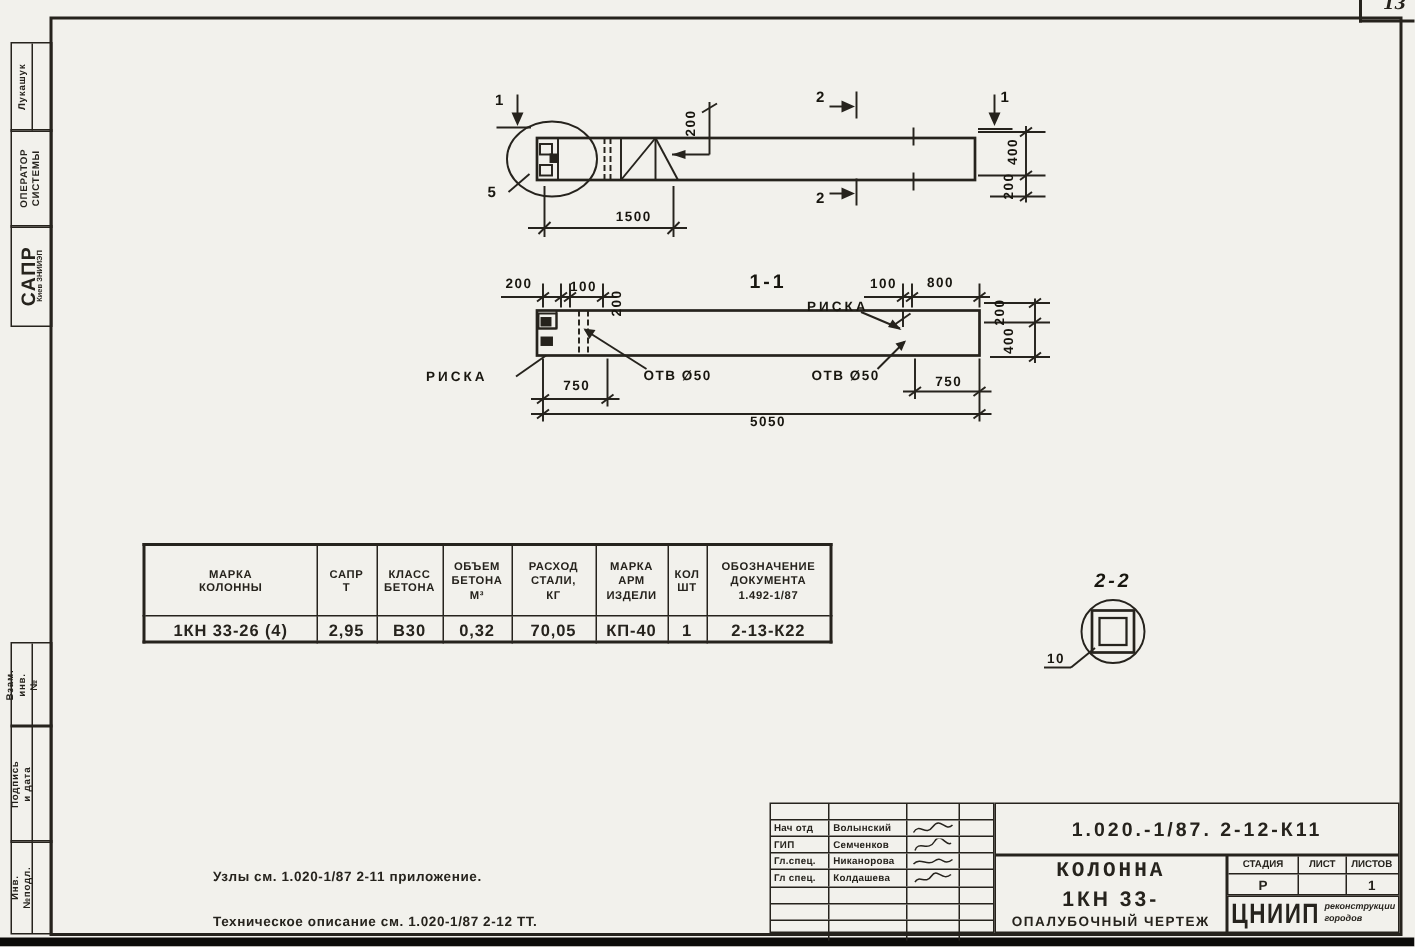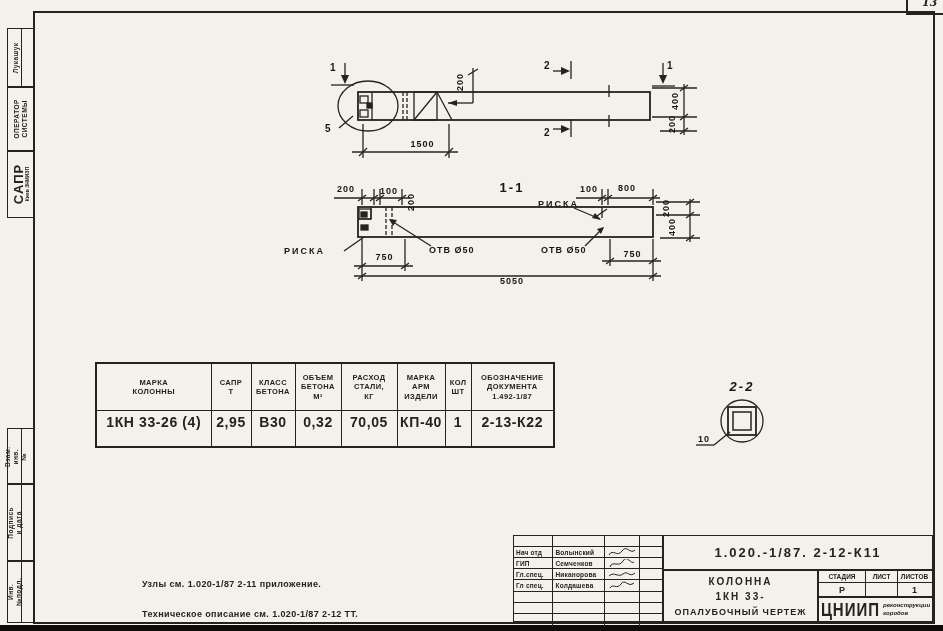--- a/index.html
+++ b/index.html
@@ -25,22 +25,22 @@
   .ctr{text-align:center;}
   .vrot{transform:rotate(-90deg);text-align:center;}
   .big{font-size:13px;letter-spacing:2px;}
   .mk{font-size:10px;}
   
   table.spec{position:absolute;left:95px;top:362px;width:458px;border-collapse:collapse;
              border:2px solid #26231d;table-layout:fixed;}
   table.spec th{border:1.5px solid #26231d;font-size:7.5px;font-weight:bold;letter-spacing:0.4px;
                 text-align:center;vertical-align:middle;height:46px;padding:0 1px;line-height:1.25;}
   table.spec td{border-left:1.5px solid #26231d;border-right:1.5px solid #26231d;
-                font-size:14px;font-weight:bold;letter-spacing:0.6px;text-align:center;
-                height:13px;padding:16px 1px;white-space:nowrap;}
+                font-size:11px;font-weight:bold;letter-spacing:0.6px;text-align:center;
+                height:13px;padding:0 1px;white-space:nowrap;}
   table.spec tr.first td{padding-top:3px;}
   .pre{white-space:pre-line;}
   
   .notes{position:absolute;left:142px;top:559px;font-size:9px;font-weight:bold;
          letter-spacing:0.4px;line-height:10px;white-space:pre;}
   
   .tb{position:absolute;border:1.5px solid #26231d;box-sizing:border-box;}
   .str{display:flex;border-bottom:1px solid #26231d;}
   .str:last-child{border-bottom:none;}
   .str .c{border-right:1px solid #26231d;overflow:hidden;display:flex;align-items:center;
@@ -385,22 +385,22 @@
     <div class="c" style="width:36px;"></div>
       <div class="c" style="width:22px;"></div>
   </div>
 </div>
 
 <div class="tb docnum" style="left:663px;top:535px;width:270px;height:35px;">
   <span>1.020.-1/87. 2-12-К11</span>
 </div>
 
 <div class="tb objbox" style="left:663px;top:570px;width:155px;height:52px;">
-  <div style="font-size:10px;">КОЛОННА</div>
-  <div style="font-size:10px;">1КН 33-</div>
+  <div style="font-size:14px;font-family:Liberation Mono, monospace;">КОЛОННА</div>
+  <div style="font-size:14px;">1КН 33-</div>
   <div style="font-size:9px;letter-spacing:1px;">ОПАЛУБОЧНЫЙ ЧЕРТЕЖ</div>
 </div>
 
 <div class="tb" style="left:818px;top:570px;width:115px;height:27px;">
   <div class="stagehd" style="height:11px;">
     <div style="width:47px;">СТАДИЯ</div>
     <div style="width:32px;">ЛИСТ</div>
     <div style="width:33px;">ЛИСТОВ</div>
   </div>
   <div class="stageval" style="height:13px;">

